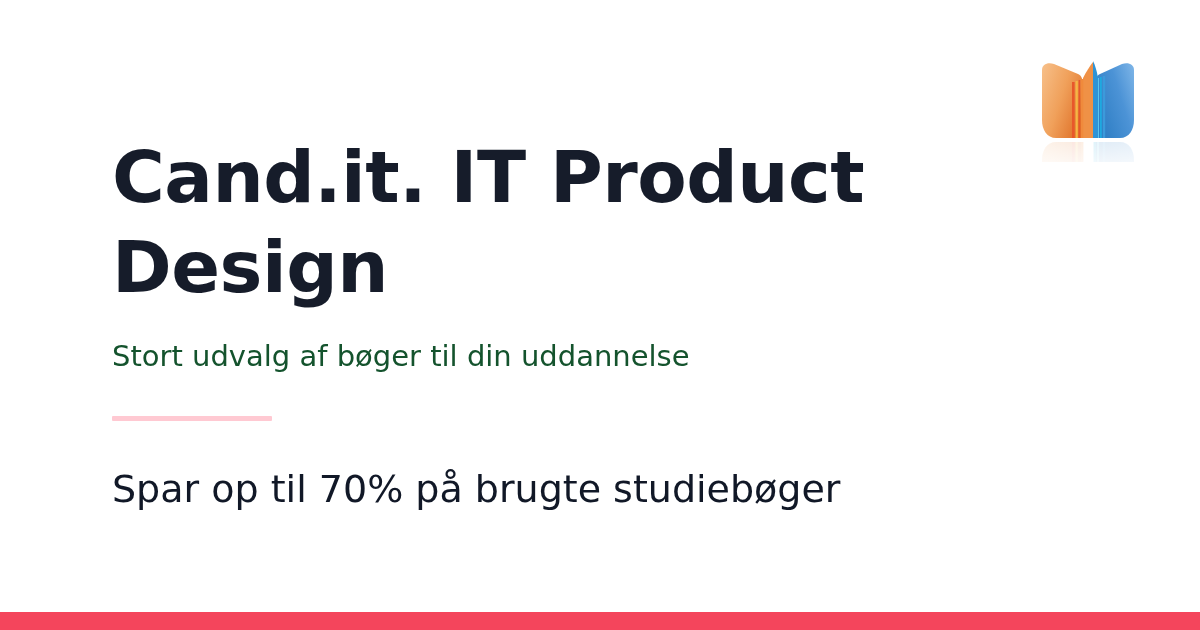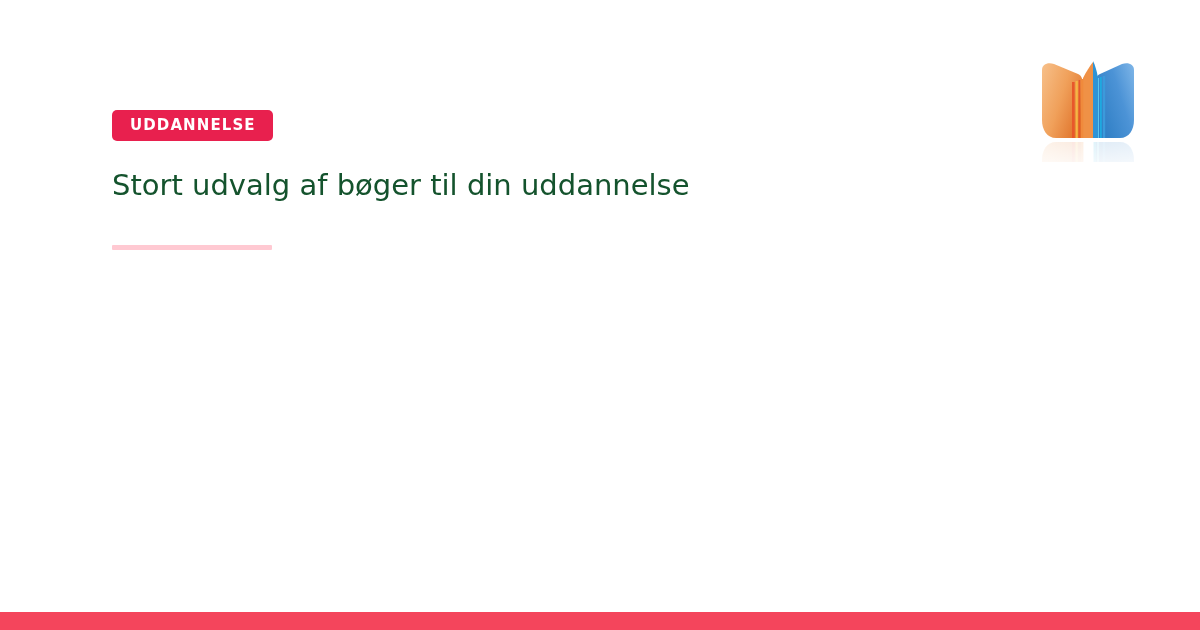--- a/index.html
+++ b/index.html
@@ -157,23 +157,24 @@
           <rect x="59" y="26" width="2.0" height="60" fill="#59C6EE"></rect>
           <rect x="64.8" y="24" width="2.4" height="62" fill="#3C9ADB"></rect>
         </g>
         <rect x="0" y="88" width="100" height="40" fill="url(#fade)"></rect>
       </g>
     </svg>
   </div>
 
   <div class="content">
 
-    <div class="badge">UDDANNELSE</div>
 
+    <h1 class="title">Cand.it. IT Product Design</h1>
 
     <p class="subtitle">Stort udvalg af bøger til din uddannelse</p>
 
     <div class="divider"></div>
 
+    <p class="tagline">Spar op til 70% på brugte studiebøger</p>
   </div>
 
   <div class="bottom-bar"></div>
 </div>
 
 </body></html>

